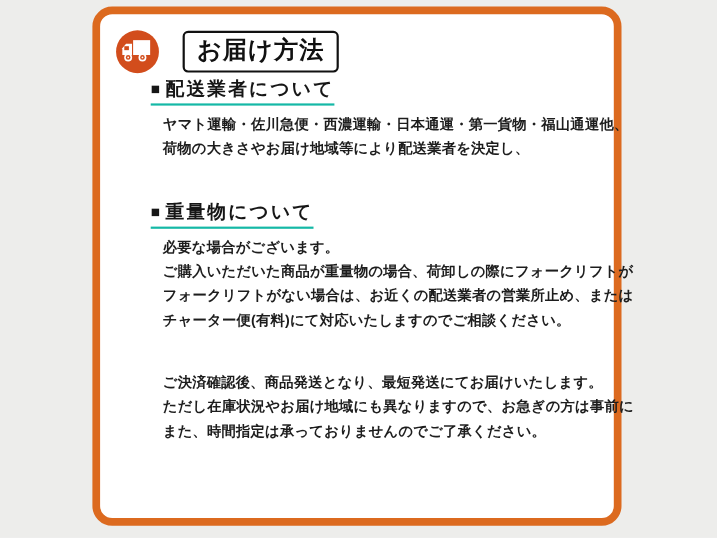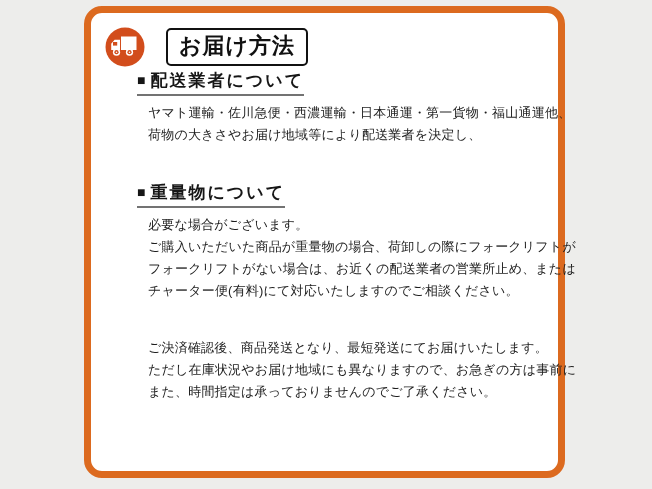--- a/index.html
+++ b/index.html
@@ -53,37 +53,37 @@
     margin: 2px 12px 0 46px;
   }
   .section { margin-top: 35px; }
   .section:first-child { margin-top: 2px; }
   .section-heading {
     display: inline-block;
     font-size: 17px;
     font-weight: bold;
     letter-spacing: 2px;
     color: #161616;
-    border-bottom: 2px solid #737373;
+    border-bottom: 2px solid #14b8a6;
     padding-bottom: 2px;
     white-space: nowrap;
   }
   .section-heading .bullet {
     font-size: 14px;
     margin-right: 3px;
     vertical-align: 1px;
   }
   .section-body {
     margin: 6px 0 0 11px;
     font-size: 13px;
     line-height: 22px;
     letter-spacing: 0.2px;
     color: #1d1d1d;
   }
-  .section-body div { white-space: nowrap; }
+  .section-body div { white-space: nowrap; font-weight: bold; }
 </style>
 </head>
 <body style="background: rgb(237, 237, 235);">
 
 <div class="panel" style="border-color: rgb(220, 106, 31);">
   <div class="header-row">
     <span class="truck-badge">
       <svg viewBox="0 0 40 40" width="40" height="40" aria-hidden="true">
         <circle class="icon-fill" cx="20" cy="20" r="19.5" fill="#d24d1c"></circle>
         <rect x="16" y="9.5" width="15.5" height="13.5" fill="#ffffff"></rect>

